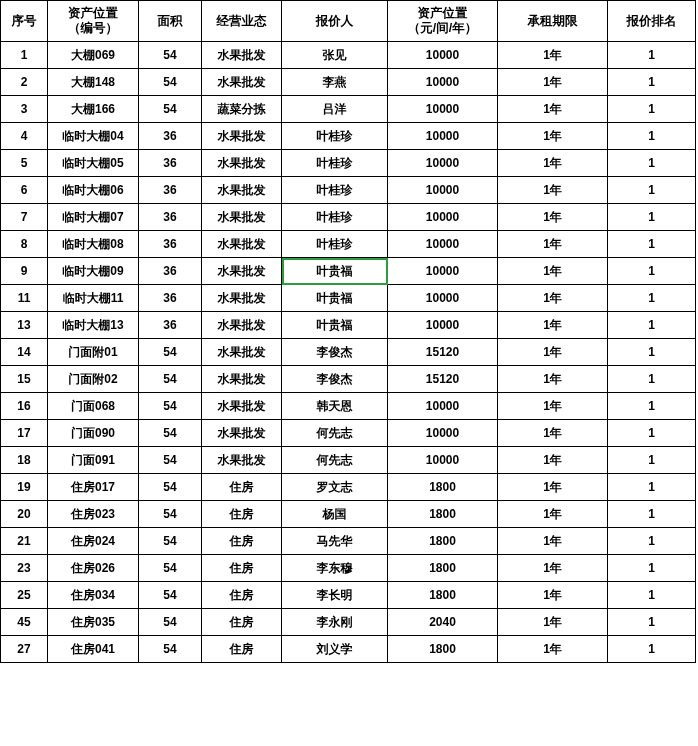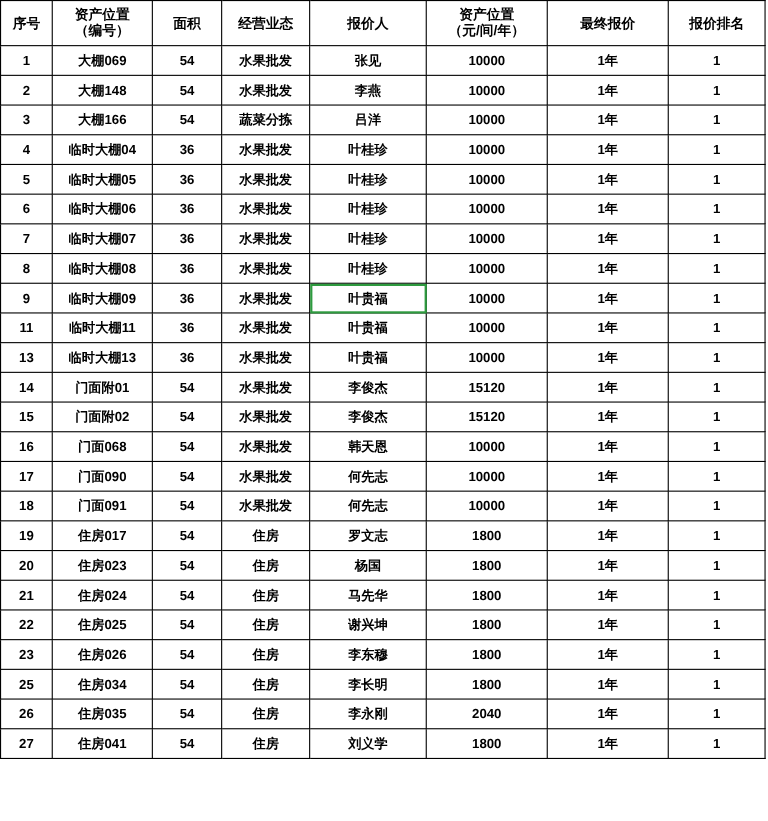--- a/index.html
+++ b/index.html
@@ -90,21 +90,21 @@
           <span class="hdr-two-line">经营业态</span>
         </th>
         <th>
           <span class="hdr-two-line">报价人</span>
         </th>
         <th>
           <span class="hdr-two-line">资产位置</span>
           <span class="hdr-two-line">（元/间/年）</span>
         </th>
         <th>
-          <span class="hdr-two-line">最终报价</span>
+          <span class="hdr-two-line">承租期限</span>
         </th>
         <th>
           <span class="hdr-two-line">报价排名</span>
         </th>
       </tr>
   </thead>
   <tbody id="table-body">
       <tr>
         <td class="num">1</td>
         <td class="text">大棚069</td>
@@ -289,51 +289,41 @@
         <td class="num">21</td>
         <td class="text">住房024</td>
         <td class="num">54</td>
         <td class="text">住房</td>
         <td class="text">马先华</td>
         <td class="num">1800</td>
         <td class="text">1年</td>
         <td class="num">1</td>
       </tr>
       <tr>
-        <td class="num">22</td>
-        <td class="text">住房025</td>
-        <td class="num">54</td>
-        <td class="text">住房</td>
-        <td class="text">谢兴坤</td>
-        <td class="num">1800</td>
-        <td class="text">1年</td>
-        <td class="num">1</td>
-      </tr>
-      <tr>
         <td class="num">23</td>
         <td class="text">住房026</td>
         <td class="num">54</td>
         <td class="text">住房</td>
         <td class="text">李东穆</td>
         <td class="num">1800</td>
         <td class="text">1年</td>
         <td class="num">1</td>
       </tr>
       <tr>
         <td class="num">25</td>
         <td class="text">住房034</td>
         <td class="num">54</td>
         <td class="text">住房</td>
         <td class="text">李长明</td>
         <td class="num">1800</td>
         <td class="text">1年</td>
         <td class="num">1</td>
       </tr>
       <tr>
-        <td class="num">26</td>
+        <td class="num">45</td>
         <td class="text">住房035</td>
         <td class="num">54</td>
         <td class="text">住房</td>
         <td class="text">李永刚</td>
         <td class="num">2040</td>
         <td class="text">1年</td>
         <td class="num">1</td>
       </tr>
       <tr>
         <td class="num">27</td>

